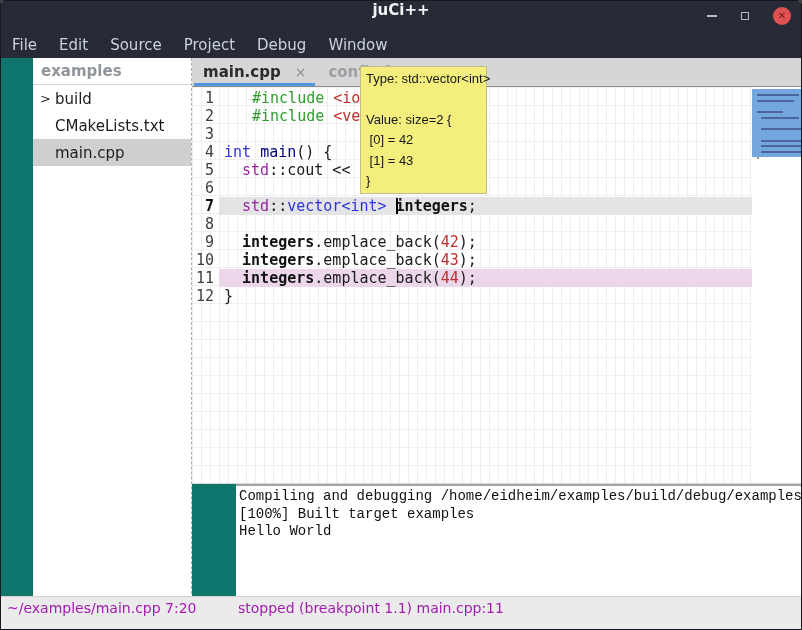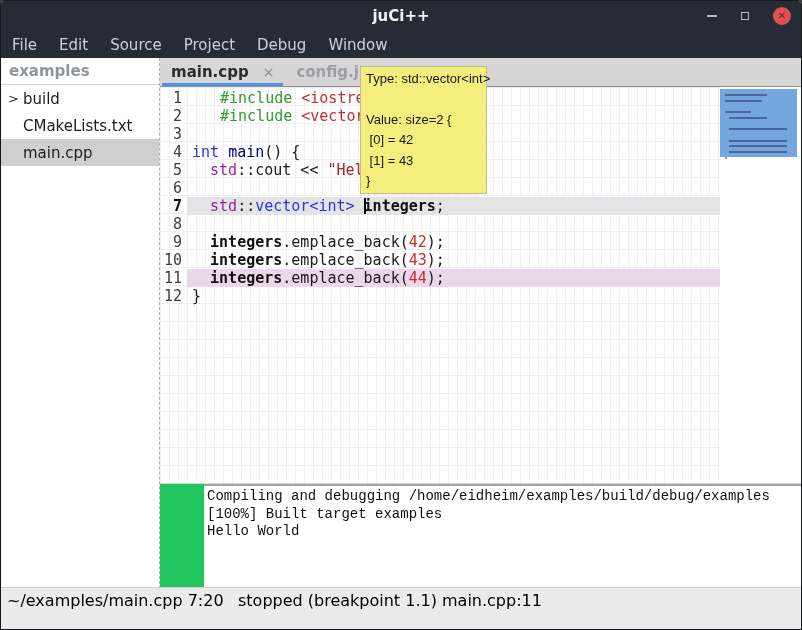--- a/index.html
+++ b/index.html
@@ -7,21 +7,21 @@
   body { font-family:"DejaVu Sans", sans-serif; }
 
   .window {
     position:relative; width:802px; height:630px; overflow:hidden;
     border:1px solid #14171c; border-radius:4px 4px 0 0; background:#fff;
   }
 
   
   .titlebar {
     position:absolute; top:0; left:0; right:0; height:30px;
-    background:var(--titlebar-bg); display:flex; align-items:center; justify-content:center;
+    background:var(--titlebar-bg); display:flex; justify-content:center;
   }
   .title { color:var(--titlebar-text); font-size:15px; font-weight:bold; }
   .win-controls {
     position:absolute; right:10px; top:0; height:30px;
     display:flex; align-items:center; gap:24px;
   }
   .btn-min  { width:10px; height:2px; background:var(--control-icon); display:inline-block; cursor:default; }
   .btn-max  { width:8px; height:8px; border:1px solid var(--control-icon); display:inline-block; cursor:default; }
   .btn-close {
     width:18px; height:18px; border-radius:50%; background:var(--close-button);
@@ -29,21 +29,21 @@
   }
 
   
   .menubar {
     position:absolute; top:30px; left:0; right:0; height:27px;
     background:var(--menubar-bg); display:flex; align-items:center; padding-left:2px;
   }
   .menu-item { color:var(--menu-text); font-size:15px; padding:0 9px; margin-right:4px; cursor:default; }
 
   
-  .content { position:absolute; top:57px; left:0; right:0; bottom:25px; display:flex; background:#22c55e; }
+  .content { position:absolute; top:57px; left:0; right:0; bottom:25px; display:flex; background:#0f766e;padding-left:32px; }
 
   
   .sidebar { width:159px; flex:none; background:#fff; border-right:1px dashed #adadad; }
   .sidebar-header {
     height:27px; line-height:26px; padding-left:8px; font-size:15px; font-weight:bold;
     color:var(--sidebar-header-text); border-bottom:1px solid #d5d5d5;
   }
   .tree-item { position:relative; height:27px; display:flex; align-items:center; font-size:15px; color:#1c1c1c; cursor:default; }
   .tree-item.selected { background:var(--sidebar-selected-bg); }
   .chevron { position:absolute; left:7px; font-size:13px; color:#2d2d2d; }
@@ -99,23 +99,23 @@
   
   .output {
     flex:1; min-height:0; background:#fff; border-top:2px solid #a3a3a3;
     font-family:Liberation Mono, monospace; font-size:14px; line-height:17.5px;
     padding:2px 0 0 3px; color:var(--output-text); overflow:hidden;margin-left:44px;
   }
   .output-line { white-space:pre; }
 
   
   .statusbar {
-    position:absolute; left:0; right:0; bottom:0; height:42px;
+    position:absolute; left:0; right:0; bottom:0; height:33px;
     background:var(--statusbar-bg); border-top:1px solid #cfcfcf;
-    font-size:16px; color:#000000;
+    font-size:14px; color:#a21caf;
   }
   .status-left  { position:absolute; left:6px;  top:3px; }
   .status-debug { position:absolute; left:237px; top:3px; }
 
   
   .tooltip {
     position:absolute; left:359px; top:65px; width:127px; z-index:40;
     background:var(--tooltip-bg); border:1px solid var(--tooltip-border);
     font-family:"Liberation Sans", sans-serif; font-size:13px; line-height:20.4px;
     padding:2px 5px; color:#17171a;

